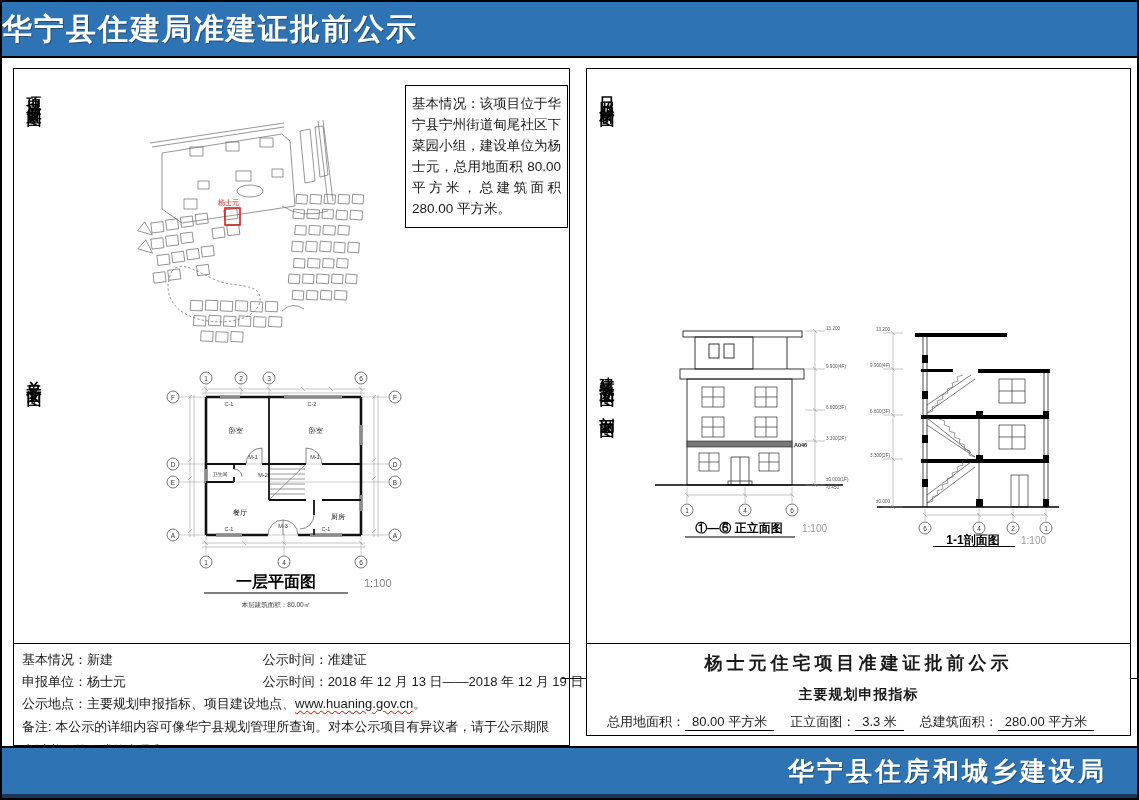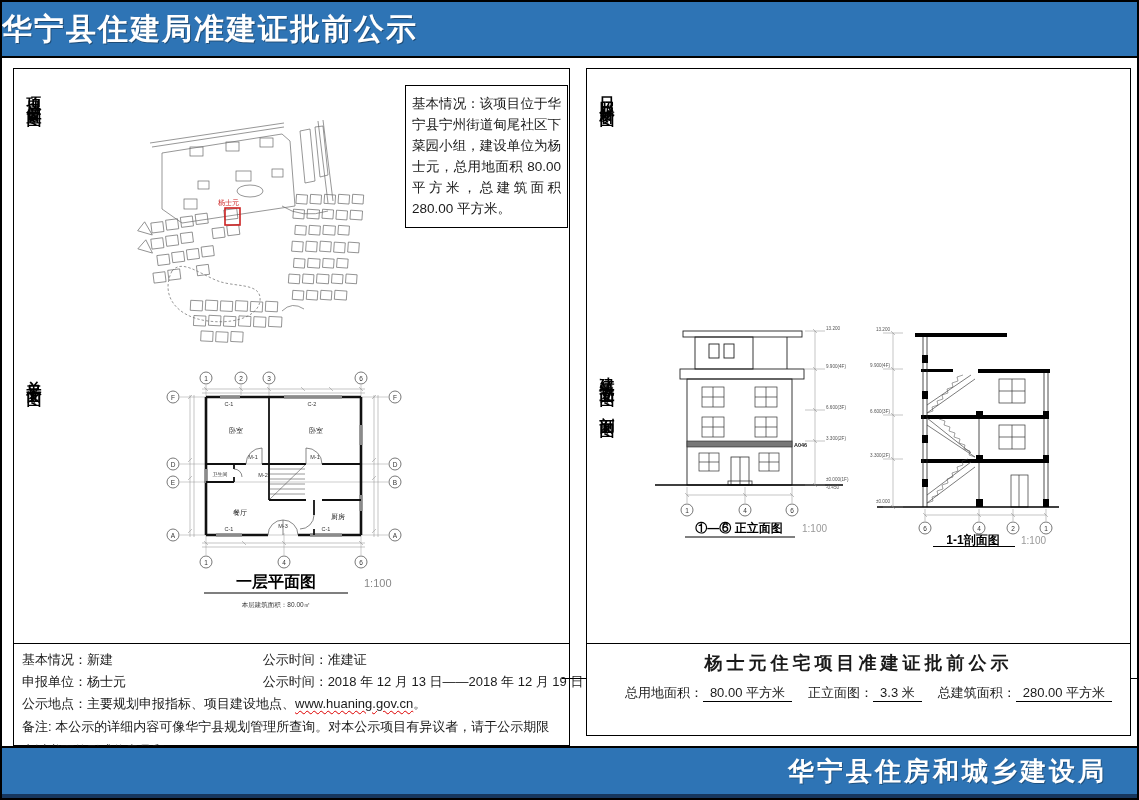--- a/index.html
+++ b/index.html
@@ -31,21 +31,21 @@
   .details .row{line-height:22px;white-space:nowrap;}
   .details .col-l{display:inline-block;width:237px;}
   .details .remark{line-height:24px;white-space:normal;}
   .url-red{text-decoration:underline wavy #d00 1px;text-underline-offset:2px;}
   
   .notice{position:absolute;left:0;right:0;top:574px;bottom:0;border-top:1px solid #000;}
   .notice .tick{position:absolute;top:34px;width:24px;height:1px;background:#000;}
   .notice .tick.l{left:-25px;} .notice .tick.r{right:-25px;}
   .notice-title{margin-top:7px;text-align:center;font-size:18px;font-weight:bold;letter-spacing:4px;}
   .notice-sub{margin-top:11px;text-align:center;font-size:14px;font-weight:bold;letter-spacing:1px;}
-  .metrics{margin-top:9px;display:flex;align-items:baseline;padding-left:20px;font-size:13px;justify-content:center;}
+  .metrics{margin-top:9px;display:flex;align-items:baseline;padding-left:20px;font-size:13px;}
   .metric{white-space:nowrap;}
   .metric .v{border-bottom:1px solid #000;padding:0 7px 1px 7px;}
   .m1{margin-right:16px;} .m2{margin-right:16px;}
   
   svg text{font-family:"Liberation Sans",sans-serif;}
   .drawing{position:absolute;}
 </style>
 </head>
 <body>
 
@@ -477,20 +477,21 @@
 
       <text x="110" y="227" font-size="12" font-weight="bold" fill="#000" text-anchor="middle">1-1剖面图</text>
       <line x1="70" y1="229.5" x2="152" y2="229.5" stroke="#000" stroke-width="1"></line>
       <text x="158" y="227" font-size="10" fill="#999">1:100</text>
     </svg>
 
     <div class="notice">
       <div class="tick l"></div>
       <div class="tick r"></div>
       <div class="notice-title">杨士元住宅项目准建证批前公示</div>
+      <div class="notice-sub">主要规划申报指标</div>
       <div class="metrics">
         <span class="metric m1"><span>总用地面积：</span><span class="v">80.00 平方米</span></span>
         <span class="metric m2"><span>正立面图：</span><span class="v">3.3 米</span></span>
         <span class="metric"><span>总建筑面积：</span><span class="v">280.00 平方米</span></span>
       </div>
     </div>
   </div>
 
   <div class="banner-bottom">
     <div class="t">华宁县住房和城乡建设局</div>

